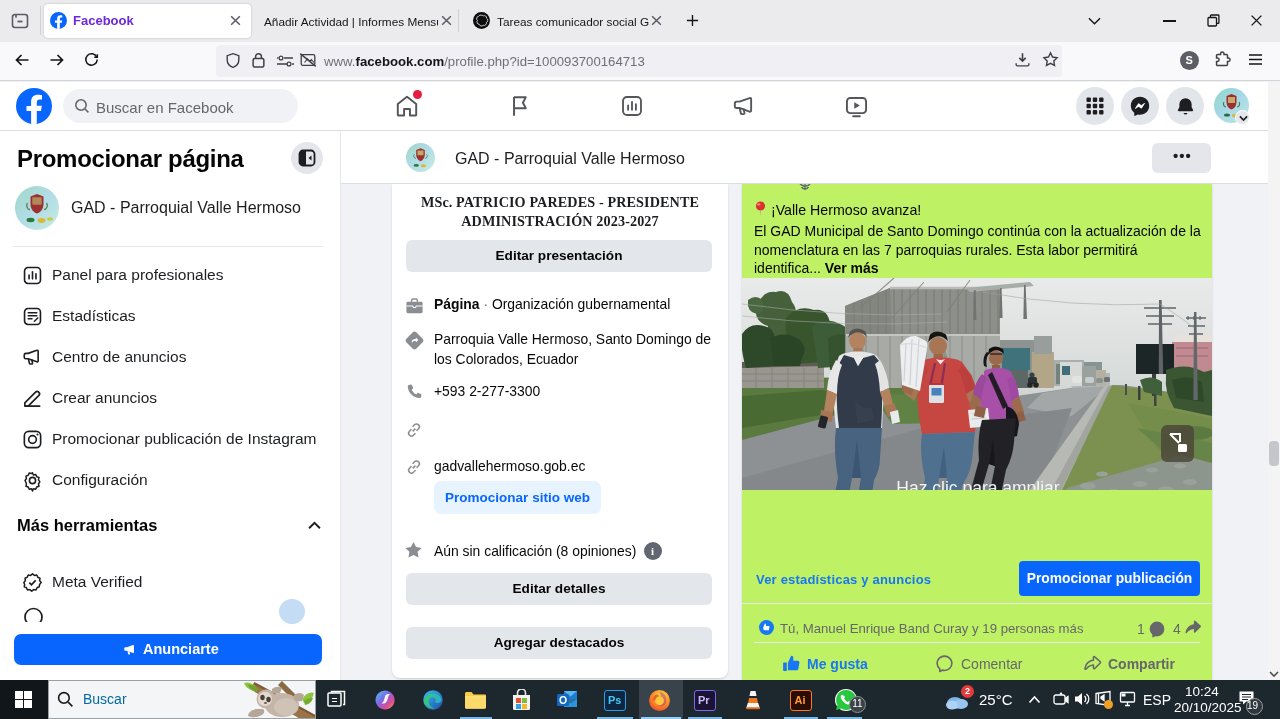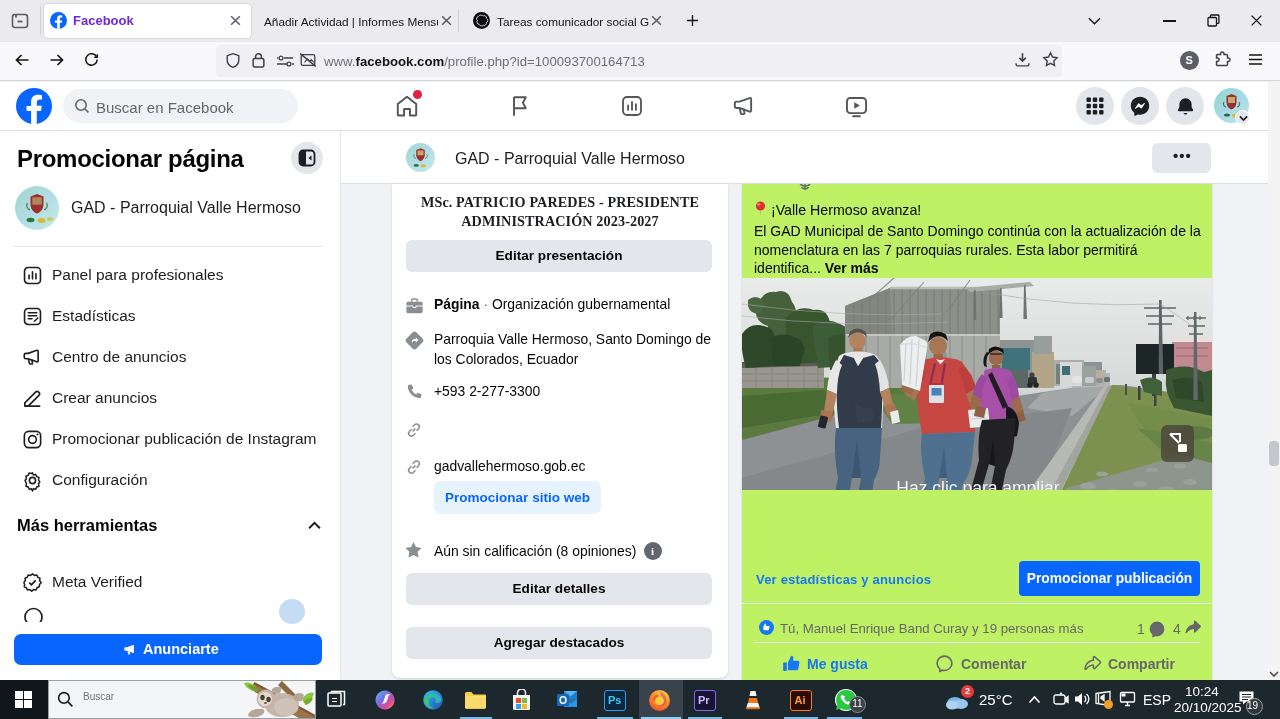--- a/index.html
+++ b/index.html
@@ -677,21 +677,21 @@
     <div class="abs" style="left:12px;top:458px;width:446px;height:1px;background:#e9eaee"></div>
 
     <svg class="abs" style="left:40px;top:470px" width="19" height="19" viewBox="0 0 20 20" fill="#1877f2">
         <path d="M2 9h3v9H2a.8.8 0 0 1-.8-.8V9.8A.8.8 0 0 1 2 9z"></path>
         <path d="M6.2 9.2L9.4 2.4c.2-.5.7-.8 1.2-.6a2 2 0 0 1 1.3 1.9V7h4.6a1.8 1.8 0 0 1 1.8 2.1l-1.1 6.6a1.8 1.8 0 0 1-1.8 1.5H6.2z"></path>
       </svg>
     <div class="abs" style="left:65px;top:472px;font-size:14px;font-weight:bold;color:#1877f2">Me gusta</div>
     <svg class="abs" style="left:193px;top:470px" width="19" height="19" viewBox="0 0 20 20" fill="none" stroke="#65676b" stroke-width="1.7">
         <path d="M10 2.2a7.8 7.8 0 0 0-7.8 7.6 7.6 7.6 0 0 0 2.9 5.9v2.7l2.5-1.4c.8.2 1.6.3 2.4.3a7.8 7.8 0 0 0 7.8-7.8A7.8 7.8 0 0 0 10 2.2z" stroke-linejoin="round"></path>
       </svg>
-    <div class="abs" style="left:219px;top:472px;font-size:14px;font-weight:bold;color:#65676b">Comentar</div>
+    <div class="abs" style="left:219px;top:472px;font-size:14px;font-weight:normal;color:#65676b">Comentar</div>
     <svg class="abs" style="left:340px;top:470px" width="20" height="19" viewBox="0 0 20 20" fill="none" stroke="#65676b" stroke-width="1.6">
         <path d="M11.5 3.6v3S4 7 2.6 15.4c-.1.7.8 1 1.2.5 1.3-1.7 3.8-4 7.7-4.3v3a.8.8 0 0 0 1.4.6l5.8-5.8a.8.8 0 0 0 0-1.2L12.9 3a.8.8 0 0 0-1.4.6z" stroke-linejoin="round"></path>
       </svg>
     <div class="abs" style="left:366px;top:472px;font-size:14px;font-weight:bold;color:#65676b">Compartir</div>
   </div>
   <div id="fbscroll"></div>
   <svg class="abs" style="left:1269px;top:669px" width="10" height="10" viewBox="0 0 10 10" fill="none" stroke="#505050" stroke-width="1.6">
       <path d="M1 3l4 4 4-4"></path>
     </svg>
   <div id="fbthumb"></div>
@@ -703,21 +703,21 @@
       <rect x="9" y="0" width="8" height="8"></rect>
       <rect x="0" y="9" width="8" height="8"></rect>
       <rect x="9" y="9" width="8" height="8"></rect>
     </svg>
 
   <div class="abs" style="left:48px;top:680px;width:268px;height:39px;background:#f3f5f6;border:1px solid #9aa0a3;overflow:hidden">
     <svg class="abs" style="left:8px;top:10px" width="17" height="17" viewBox="0 0 16 16" fill="none" stroke="#1b1b1b" stroke-width="1.5">
         <circle cx="6.5" cy="6.5" r="5"></circle>
         <path d="M10.5 10.5l4 4"></path>
       </svg>
-    <div class="abs" style="left:34px;top:10px;font-size:10px;color:#737373">Buscar</div>
+    <div class="abs" style="left:34px;top:10px;font-size:14px;color:#0369a1">Buscar</div>
 
     <svg class="abs" style="left:195px;top:0" width="73" height="39" viewBox="0 0 73 39">
       <path d="M10 2 L62 30 L73 36 L73 39 L58 39 L6 8z" fill="#9a7448"></path>
       <path d="M10 2 L62 30 L73 36" stroke="#7d5a35" stroke-width="2" fill="none"></path>
       <path d="M38 0 L52 14 L48 18 L34 4z" fill="#8a6a42"></path>
       <ellipse cx="38" cy="24" rx="17" ry="12" fill="#c4b5a8"></ellipse>
       <ellipse cx="42" cy="26" rx="12" ry="9" fill="#cfc2b6"></ellipse>
       <circle cx="22" cy="18" r="9.5" fill="#c4b5a8"></circle>
       <circle cx="21" cy="18" r="7" fill="#e3d9cf"></circle>
       <ellipse cx="18.5" cy="16.5" rx="2.2" ry="2.8" fill="#4a3d33"></ellipse>

